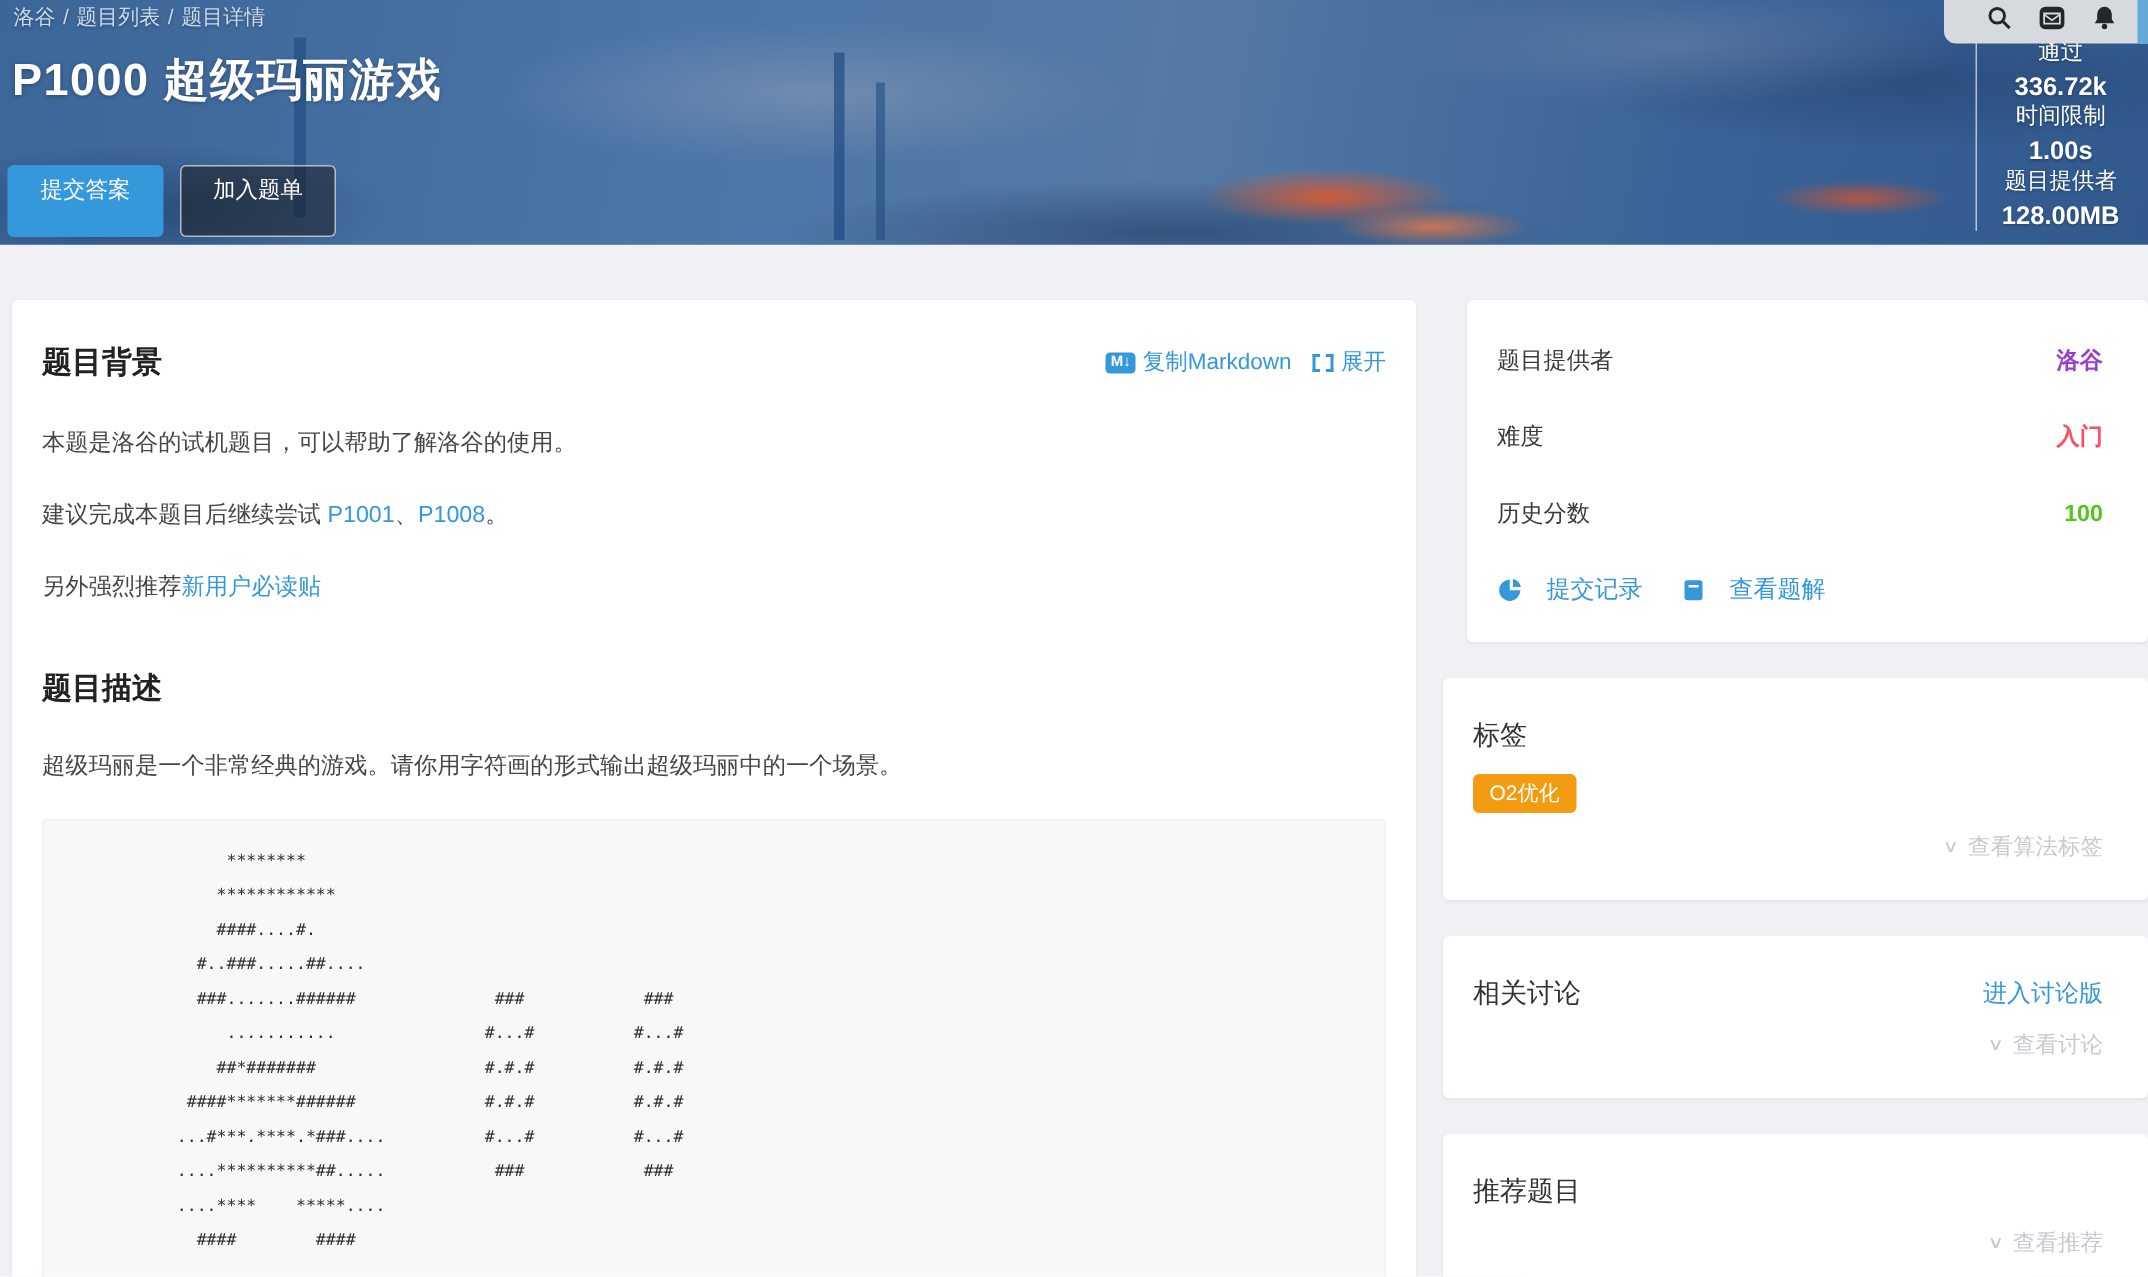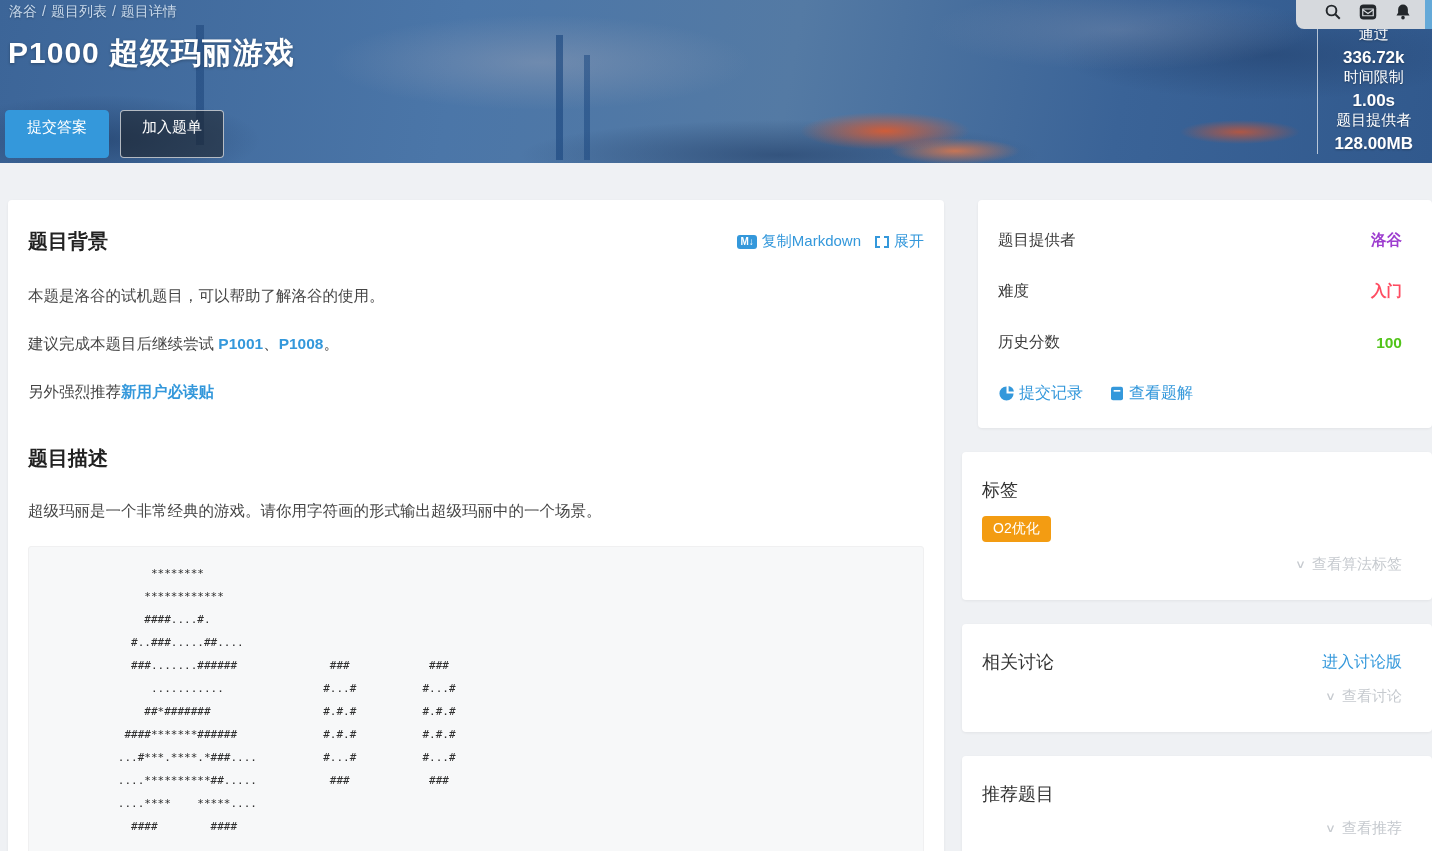--- a/index.html
+++ b/index.html
@@ -94,40 +94,40 @@
     background:#3498db; color:#fff; font-weight:bold; font-size:10px;
     padding:2px 3px; border-radius:3px; line-height:1; letter-spacing:0;
   }
   .expand-glyph { display:inline-flex; gap:4px; }
   .expand-glyph i { width:5px; height:12px; border:2px solid #3498db; display:block; }
   .expand-glyph i.l { border-right:none; }
   .expand-glyph i.r { border-left:none; }
 
   .para { font-size:15.5px; color:#464646; line-height:22px; margin-top:26px; }
   .para:first-of-type { margin-top:30px; }
-  a.inline-link { color:#3498db; text-decoration:none; cursor:pointer;font-weight:bold; }
+  a.inline-link { color:#3498db; text-decoration:none; cursor:pointer; }
   h2.sec-title.second { margin-top:42px; }
   .desc-intro { margin-top:28px; }
 
   .code-block {
     margin-top:24px; background:#f7f8f9; border:1px solid #f0f0f1; border-radius:3px;
     padding:15px 16px; overflow:hidden;
   }
   .code-block pre {
     font-family:"DejaVu Sans Mono","Liberation Mono",monospace;
     font-size:11px; line-height:23px; color:#2f2f2f; white-space:pre;
   }
 
   
   .info-card { padding-top:30px; padding-bottom:24px;margin-left:16px; }
   .info-row { display:flex; justify-content:space-between; align-items:center; margin-bottom:30px; }
   .info-label { font-size:15.5px; color:#3a3a3a; }
   .info-value { font-size:15.5px; font-weight:bold; }
   .info-links { display:flex; gap:26px; margin-top:2px; }
-  .side-link { display:inline-flex; align-items:center; gap:4px; color:#3498db; font-size:16px; cursor:pointer; }
+  .side-link { display:inline-flex; align-items:center; gap:16px; color:#3498db; font-size:16px; cursor:pointer; }
   .side-link svg { flex:none; }
 
   .side-title-row { display:flex; justify-content:space-between; align-items:center; }
   .side-title { font-size:18px; color:#333; font-weight:normal; }
   .enter-link { color:#3498db; font-size:16px; cursor:pointer; text-decoration:none; }
 
   .tag-row { margin-top:14px; }
   .tag {
     display:inline-block; color:#fff; font-size:14px;
     padding:4px 11px; border-radius:4px; cursor:pointer;

